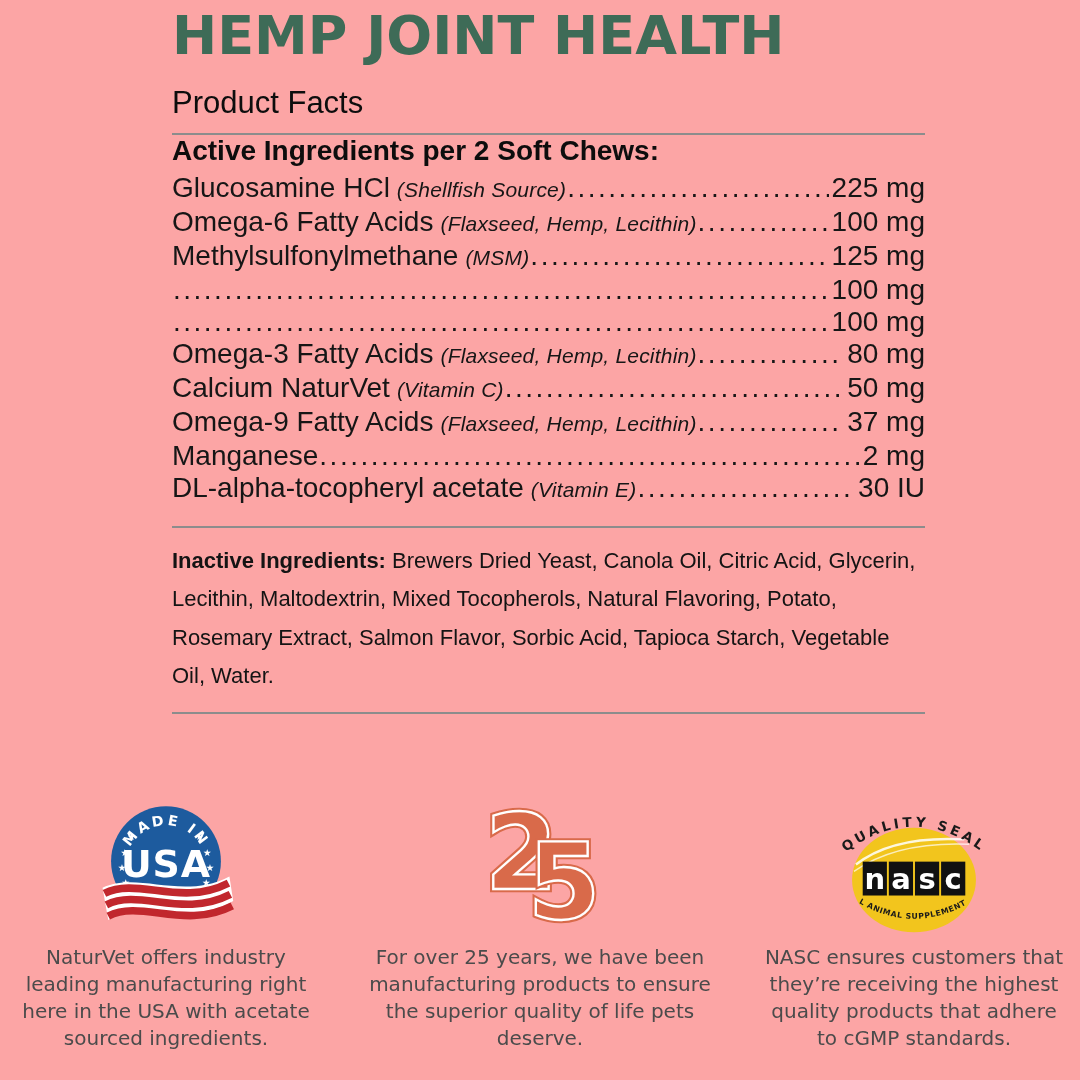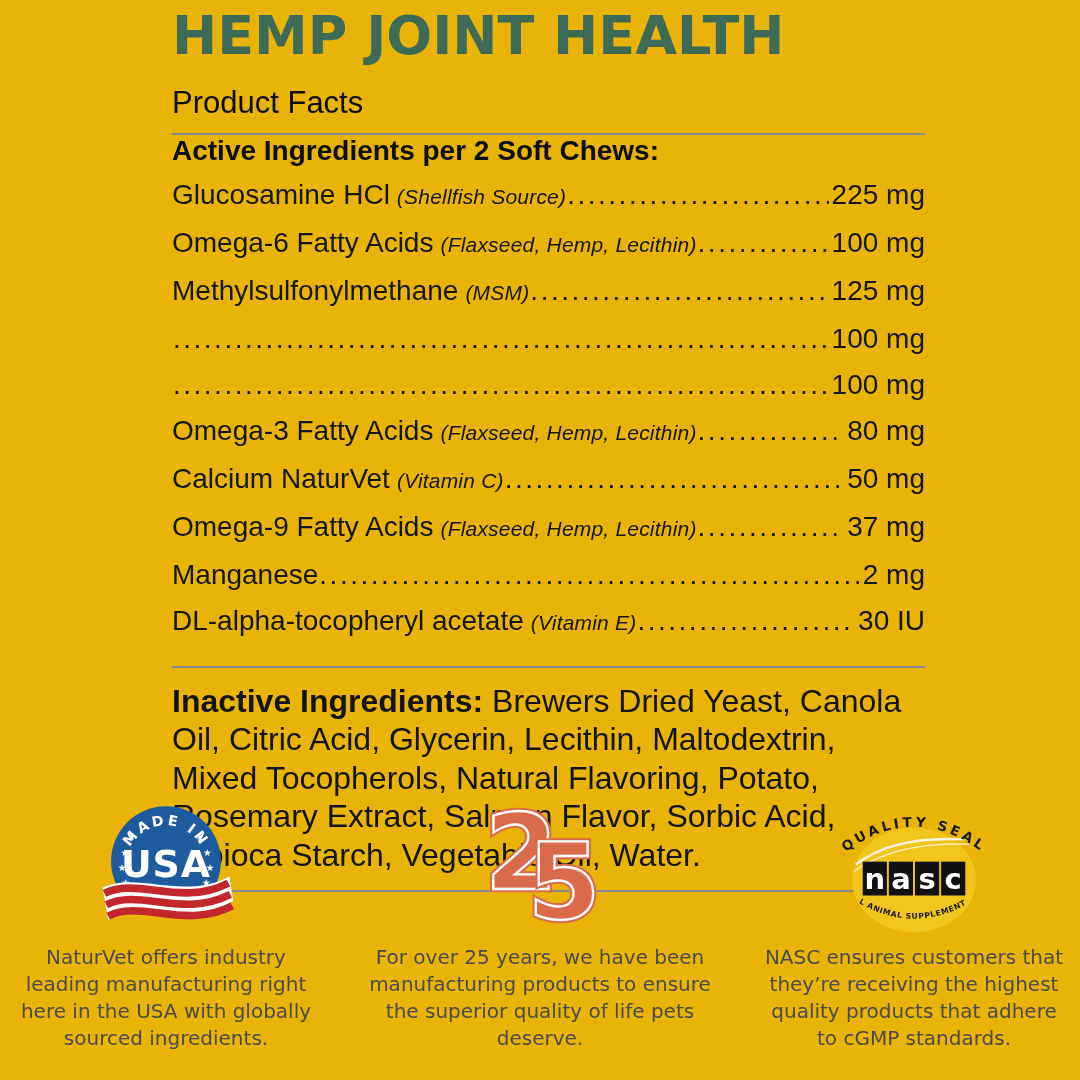--- a/index.html
+++ b/index.html
@@ -1,19 +1,19 @@
 <!DOCTYPE html>
 <html><head>
 <meta charset="utf-8">
 <style>
   html,body{margin:0;padding:0;background:#fff;}
   .page{
     position:relative;
     width:1080px;height:1080px;
-    background:#eab308;
+    background:#fca5a5;
     overflow:hidden;
     font-family:"Liberation Sans",sans-serif;
     color:#111;
   }
   
   .panel{
     position:absolute;
     left:172px;top:0;
     width:753px;
   }
@@ -43,21 +43,21 @@
   .rule3{margin-top:16px;}
   .active-header{
     font-weight:700;
     font-size:28px;
     color:#0d0d0d;
   }
   .ing-list{margin-top:5px;}
   .ing-row{
     display:flex;
     align-items:baseline;
-    line-height:46px;
+    line-height:32px;
     font-size:28px;
     color:#161616;
   }
   .ing-name{white-space:nowrap;}
   .ing-note{
     font-style:italic;
     font-size:21px;
     margin-left:7px;
     white-space:nowrap;
     letter-spacing:0.2px;
@@ -66,21 +66,21 @@
     flex:1;
     overflow:hidden;
     white-space:nowrap;
     letter-spacing:2.5px;
     margin:0 3px 0 1px;
     font-size:28px;
   }
   .ing-value{white-space:nowrap;}
   .inactive{
     margin:14px 0 0 0;
-    font-size:32px;
+    font-size:22px;
     line-height:38.5px;
     color:#141414;
   }
   .inactive .lbl{font-weight:700;}
   
   .badges-row{
     position:absolute;
     left:0;top:792px;
     width:1080px;
     display:flex;
@@ -219,21 +219,21 @@
           <text class="usa-star" x="113" y="96">★</text>
           <text class="usa-big" x="75" y="87" text-anchor="middle">USA</text>
           <g>
             <path d="M8,98 C 45,80 92,112 142,86 L146,112 C 98,140 52,108 14,132 Z" fill="#ffffff"></path>
             <path d="M10,104 C 45,86 90,119 141,93" stroke="#c1272d" stroke-width="8" fill="none"></path>
             <path d="M12,116 C 47,98 92,131 143,105" stroke="#c1272d" stroke-width="8" fill="none"></path>
             <path d="M14,128 C 49,110 94,143 145,117" stroke="#c1272d" stroke-width="8" fill="none"></path>
           </g>
         </svg>
       </div>
-      <div class="caption">NaturVet offers industry leading manufacturing right here in the USA with globally sourced ingredients.</div>
+      <div class="caption">NaturVet offers industry leading manufacturing right here in the USA with acetate sourced ingredients.</div>
     </div>
 
     <div class="badge-col col-25">
       <div class="badge-art">
         <svg width="140" height="140" viewBox="0 0 150 150">
           <text class="digit" x="16" y="100" fill="#d96a4a" stroke="#d96a4a" stroke-width="7">2</text>
           <text class="digit" x="16" y="100" fill="none" stroke="#ffffff" stroke-width="2.5">2</text>
           <text class="digit" x="62" y="132" fill="#d96a4a" stroke="#d96a4a" stroke-width="7">5</text>
           <text class="digit" x="62" y="132" fill="none" stroke="#ffffff" stroke-width="2.5">5</text>
         </svg>

